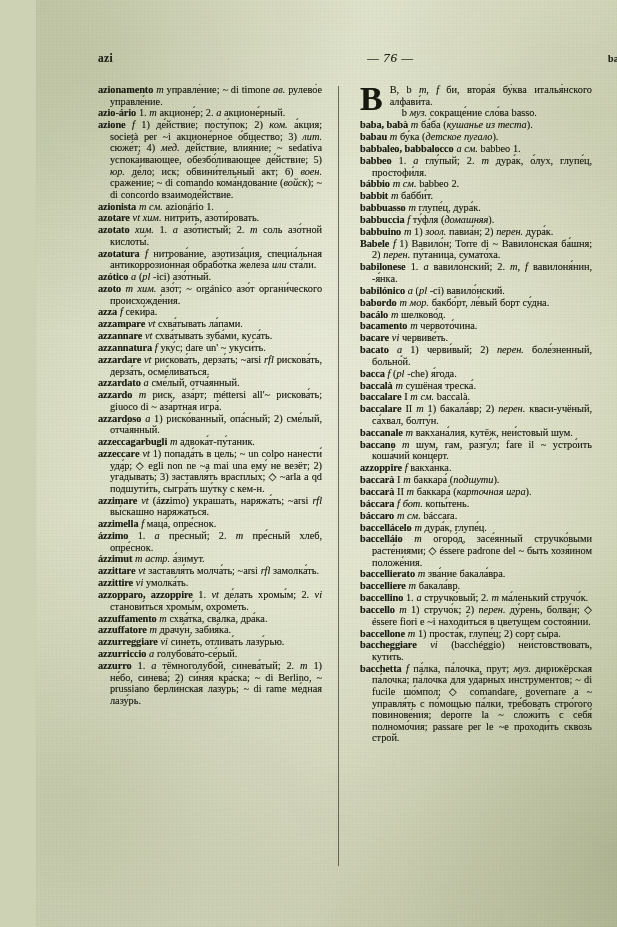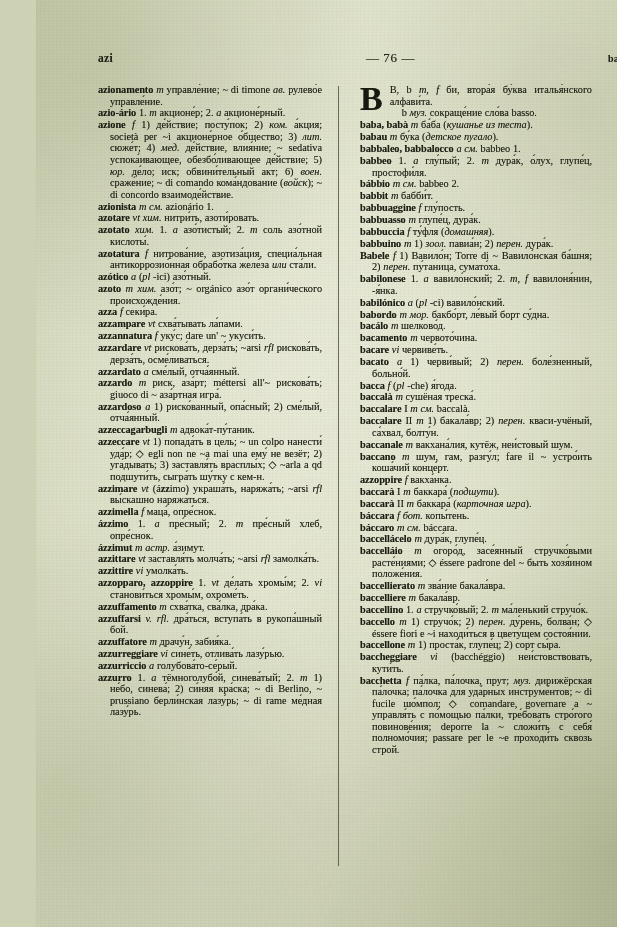--- a/index.html
+++ b/index.html
@@ -67,20 +67,21 @@
     font-size: 11.5px;
     letter-spacing: 0.3px;
     color: #23251a;
     z-index: 3;
   }
   #running-head .head-center {
     font-weight: normal;
     font-size: 13px;
     letter-spacing: 0.6px;
     margin-left: 60px;
+    font-style: italic;
   }
   #running-head .head-right {
     font-size: 10px;
   }
 
   
   #columns {
     position: absolute;
     left: 62px;
     top: 84px;
@@ -183,56 +184,55 @@
         <p class="entry"><b>azio-ário</b> 1. <i>m</i> акционе́р; 2. <i>a</i> акционе́рный.</p>
         <p class="entry"><b>azione</b> <i>f</i> 1) де́йствие; посту́пок; 2) <i>ком.</i> а́кция; società per ~i акционе́рное о́бщество; 3) <i>лит.</i> сюже́т; 4) <i>мед.</i> де́йствие, влия́ние; ~ sedativa успока́ивающее, обезбо́ливающее де́йствие; 5) <i>юр.</i> де́ло; иск; обвини́тельный акт; 6) <i>воен.</i> сраже́ние; ~ di comando кома́ндование (<i>войск</i>); ~ di concordo взаимоде́йствие.</p>
         <p class="entry"><b>azionista</b> <i>m см.</i> azionário 1.</p>
         <p class="entry"><b>azotare</b> <i>vt хим.</i> нитри́ть, азоти́ровать.</p>
         <p class="entry"><b>azotato</b> <i>хим.</i> 1. <i>a</i> азо́тистый; 2. <i>m</i> соль азо́тной кислоты́.</p>
         <p class="entry"><b>azotatura</b> <i>f</i> нитрова́ние, азотиза́ция, специа́льная антикоррозио́нная обрабо́тка желе́за <i>или</i> ста́ли.</p>
         <p class="entry"><b>azótico</b> <i>a</i> (<i>pl</i> -ici) азо́тный.</p>
         <p class="entry"><b>azoto</b> <i>m хим.</i> азо́т; ~ orgánico азо́т органи́ческого происхожде́ния.</p>
         <p class="entry"><b>azza</b> <i>f</i> секи́ра.</p>
         <p class="entry"><b>azzampare</b> <i>vt</i> схва́тывать ла́пами.</p>
+        <p class="entry"><b>azzannare</b> <i>vt</i> схва́тывать зуба́ми, куса́ть.</p>
         <p class="entry"><b>azzannatura</b> <i>f</i> уку́с; dare un' ~ укуси́ть.</p>
         <p class="entry"><b>azzardare</b> <i>vt</i> рискова́ть, дерза́ть; ~arsi <i>rfl</i> рискова́ть, дерза́ть, осме́ливаться.</p>
         <p class="entry"><b>azzardato</b> <i>a</i> сме́лый, отча́янный.</p>
         <p class="entry"><b>azzardo</b> <i>m</i> риск, аза́рт; méttersi all'~ рискова́ть; giuoco di ~ аза́ртная игра́.</p>
         <p class="entry"><b>azzardoso</b> <i>a</i> 1) риско́ванный, опа́сный; 2) сме́лый, отча́янный.</p>
         <p class="entry"><b>azzeccagarbugli</b> <i>m</i> адвока́т-пу́таник.</p>
         <p class="entry"><b>azzeccare</b> <i>vt</i> 1) попада́ть в цель; ~ un colpo нанести́ уда́р; ◇ egli non ne ~a mai una ему́ не везёт; 2) уга́дывать; 3) заставля́ть врасплы́х; ◇ ~arla a qd подшути́ть, сыгра́ть шу́тку с кем-н.</p>
         <p class="entry"><b>azzimare</b> <i>vt</i> (á<b>zz</b>imo) украша́ть, наряжа́ть; ~arsi <i>rfl</i> вы́скашно наряжа́ться.</p>
         <p class="entry"><b>azzimella</b> <i>f</i> маца́, опре́снок.</p>
         <p class="entry"><b>ázzimo</b> 1. <i>a</i> пре́сный; 2. <i>m</i> пре́сный хлеб, опре́снок.</p>
         <p class="entry"><b>ázzimut</b> <i>m астр.</i> а́зимут.</p>
         <p class="entry"><b>azzittare</b> <i>vt</i> заставля́ть молча́ть; ~arsi <i>rfl</i> замолка́ть.</p>
         <p class="entry"><b>azzittire</b> <i>vi</i> умолка́ть.</p>
         <p class="entry"><b>azzopparo, azzoppire</b> 1. <i>vt</i> де́лать хромы́м; 2. <i>vi</i> станови́ться хромы́м, охроме́ть.</p>
         <p class="entry"><b>azzuffamento</b> <i>m</i> схва́тка, сва́лка, дра́ка.</p>
-        <p class="entry"><b>azzuffarsi</b> <i>v. rfl.</i> дра́ться, вступа́ть в рукопа́шный бой.</p>
         <p class="entry"><b>azzuffatore</b> <i>m</i> драчу́н, забия́ка.</p>
         <p class="entry"><b>azzurreggiare</b> <i>vi</i> сине́ть, отлива́ть лазу́рью.</p>
         <p class="entry"><b>azzurriccio</b> <i>a</i> голубова́то-се́рый.</p>
         <p class="entry"><b>azzurro</b> 1. <i>a</i> тёмноголубо́й, синева́тый; 2. <i>m</i> 1) не́бо, синева́; 2) си́няя кра́ска; ~ di Berlino, ~ prussiano берли́нская лазу́рь; ~ di rame ме́дная лазу́рь.</p>
       </div>
 
     <div class="col col-right" id="col-right">
       <div class="drop-host">
         <span id="drop-cap">B</span>
         <p class="entry lead-line">B, b <i>m, f</i> би, втора́я бу́ква италья́нского алфави́та.</p>
         <p class="entry lead-line-2">b <i>муз.</i> сокраще́ние сло́ва basso.</p>
       </div>
       <div id="right-entries">
           <p class="entry"><b>baba, babà</b> <i>m</i> ба́ба (<i>кушанье из теста</i>).</p>
           <p class="entry"><b>babau</b> <i>m</i> бу́ка (<i>детское пугало</i>).</p>
           <p class="entry"><b>babbaleo, babbalocco</b> <i>a см.</i> babbeo 1.</p>
           <p class="entry"><b>babbeo</b> 1. <i>a</i> глу́пый; 2. <i>m</i> дура́к, о́лух, глупе́ц, простофи́ля.</p>
           <p class="entry"><b>bábbio</b> <i>m см.</i> babbeo 2.</p>
           <p class="entry"><b>babbit</b> <i>m</i> бабби́т.</p>
-          <p class="entry"><b>babbuaggine</b> <i>f</i> глу́пость.</p>
           <p class="entry"><b>babbuasso</b> <i>m</i> глупе́ц, дура́к.</p>
           <p class="entry"><b>babbuccia</b> <i>f</i> ту́фля (<i>домашняя</i>).</p>
           <p class="entry"><b>babbuino</b> <i>m</i> 1) <i>зоол.</i> павиа́н; 2) <i>перен.</i> дура́к.</p>
           <p class="entry"><b>Babele</b> <i>f</i> 1) Вавило́н; Torre di ~ Вавило́нская ба́шня; 2) <i>перен.</i> пу́таница, сумато́ха.</p>
           <p class="entry"><b>babilonese</b> 1. <i>a</i> вавило́нский; 2. <i>m, f</i> вавилоня́нин, -я́нка.</p>
           <p class="entry"><b>babilónico</b> <i>a</i> (<i>pl</i> -ci) вавило́нский.</p>
           <p class="entry"><b>babordo</b> <i>m мор.</i> бакбо́рт, ле́вый борт су́дна.</p>
           <p class="entry"><b>bacálo</b> <i>m</i> шелково́д.</p>
           <p class="entry"><b>bacamento</b> <i>m</i> червото́чина.</p>
           <p class="entry"><b>bacare</b> <i>vi</i> червиве́ть.</p>

